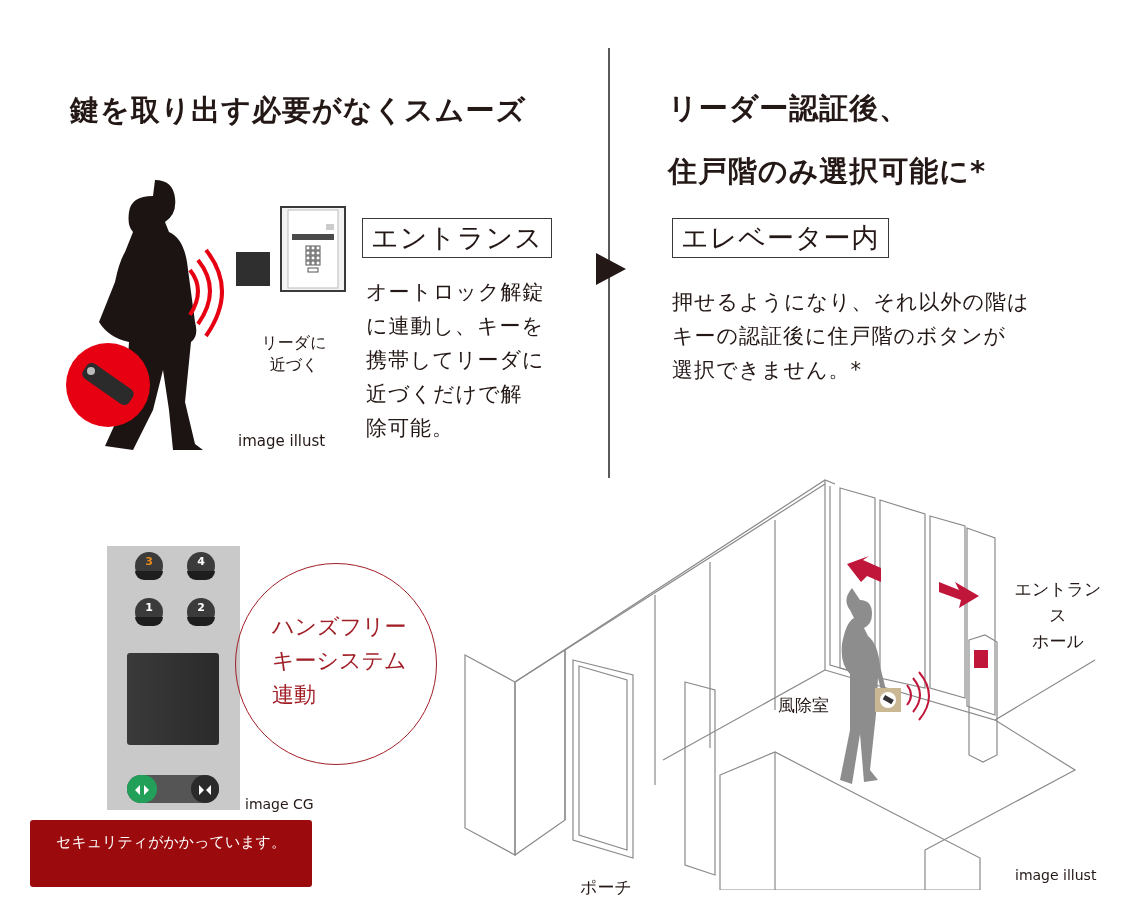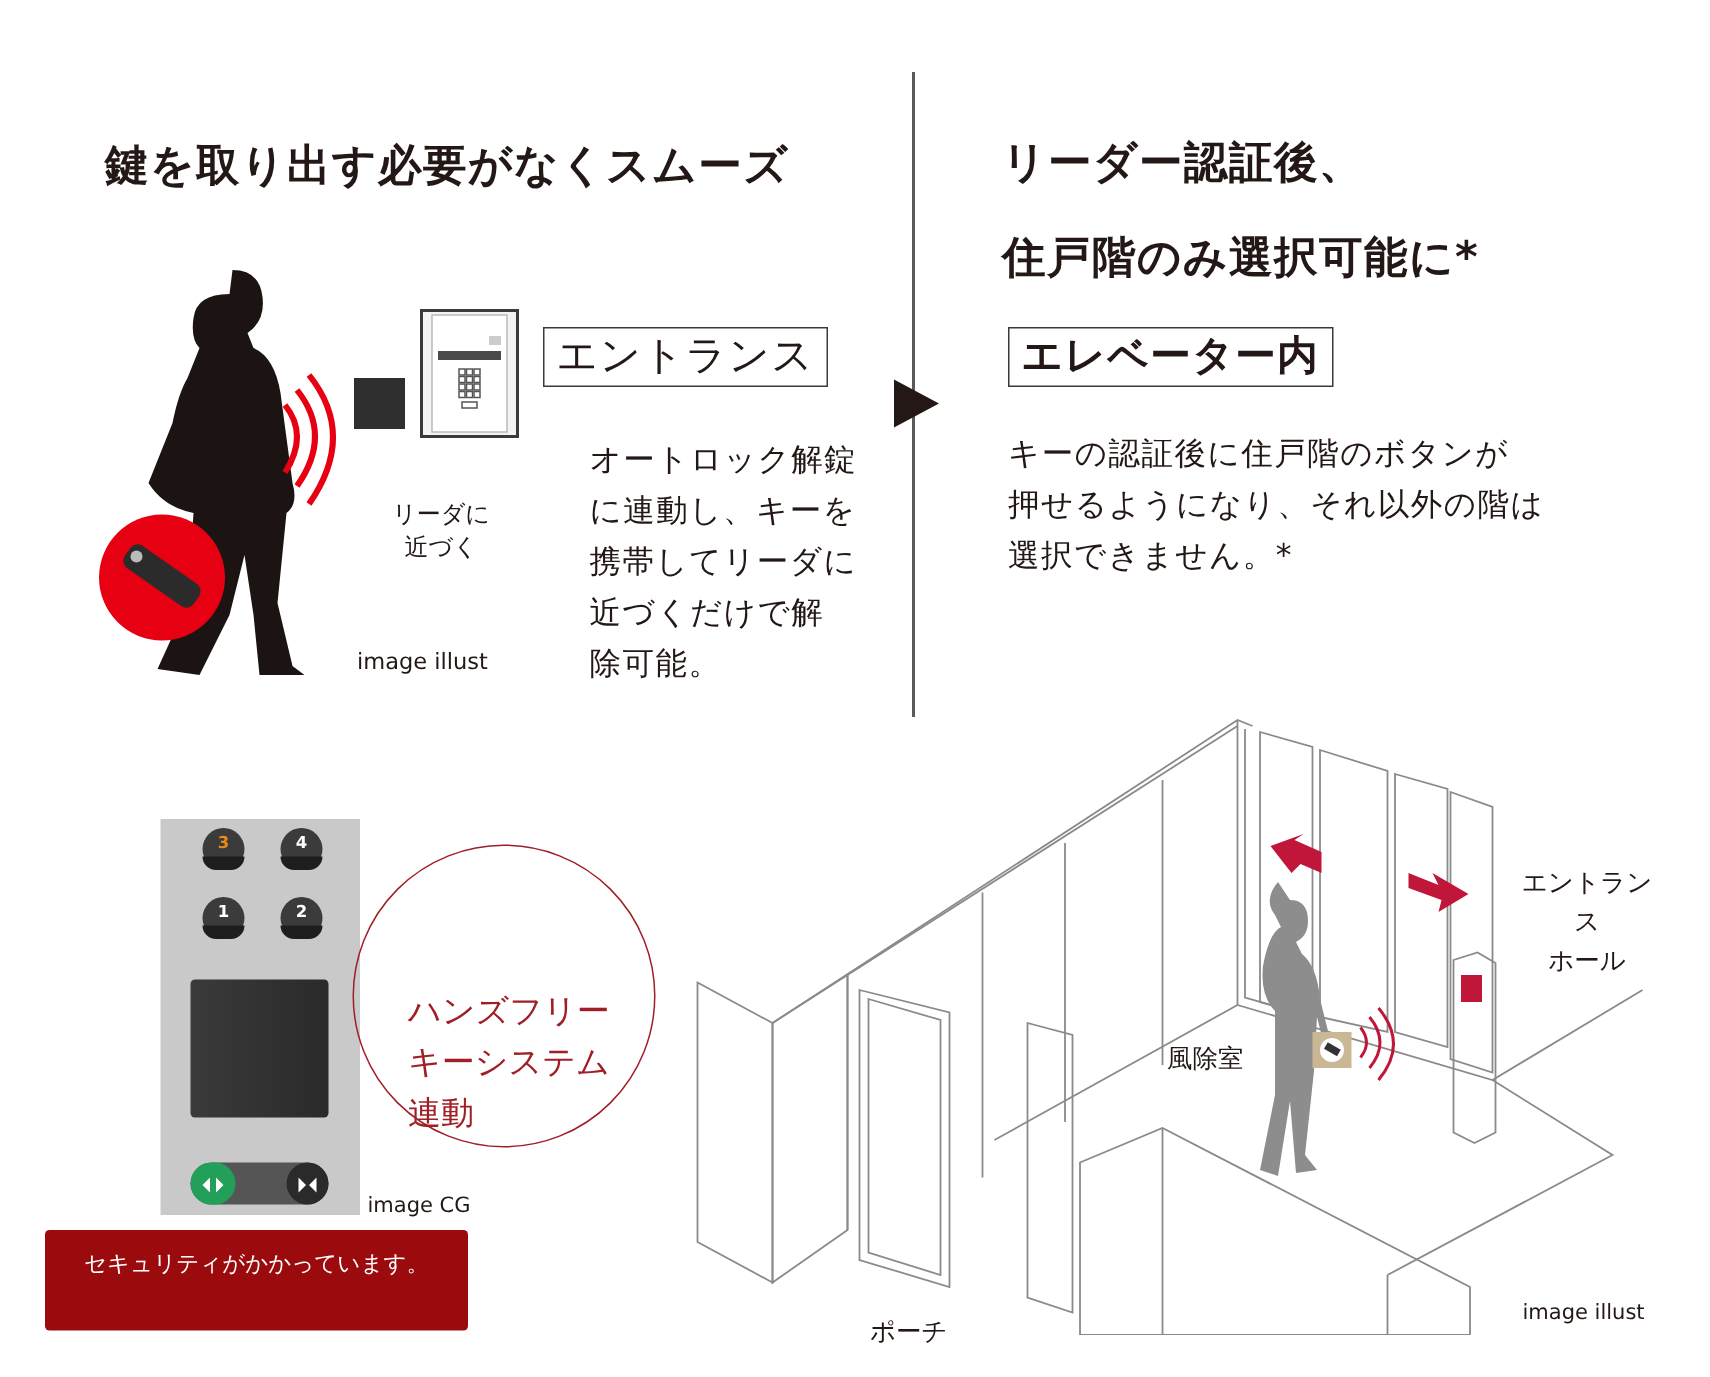--- a/index.html
+++ b/index.html
@@ -70,32 +70,32 @@
   </g>
 </svg>
 
 <div class="abs small" style="left:256px;top:320px;text-align:center;width:76px;margin-top:12px;">
   <div>リーダに</div>
   <div>近づく</div>
 </div>
 <div class="abs caption" style="left:238px;top:432px;font-size:15px;">image illust</div>
 
 <div class="abs boxlabel" style="left:362px;top:218px;">エントランス</div>
-<div class="abs body-txt" style="left:366px;top:289px;margin-left:27px;">
+<div class="abs body-txt" style="left:366px;top:275px;">
   <div>オートロック解錠</div>
   <div>に連動し、キーを</div>
   <div>携帯してリーダに</div>
   <div>近づくだけで解</div>
   <div>除可能。</div>
 </div>
 
-<div class="abs boxlabel" style="left:672px;top:218px;font-weight:bold;">エレベーター内</div>
+<div class="abs boxlabel" style="left:672px;top:218px;">エレベーター内</div>
 <div class="abs body-txt" style="left:672px;top:285px;">
+  <div>押せるようになり、それ以外の階は</div>
   <div>キーの認証後に住戸階のボタンが</div>
-  <div>押せるようになり、それ以外の階は</div>
   <div>選択できません。*</div>
 </div>
 
 <div class="abs panel">
   <div class="ebtn" style="left:28px;top:6px;color:#e8891a;">3</div>
   <div class="ebtn" style="left:80px;top:6px;">4</div>
   <div class="ebtn" style="left:28px;top:52px;">1</div>
   <div class="ebtn" style="left:80px;top:52px;">2</div>
   <div class="reader"></div>
   <div class="toggle">
@@ -107,21 +107,21 @@
     <div class="close-btn">
       <svg width="28" height="28" viewBox="0 0 28 28">
           <path d="M8 10 l5 5 l-5 5z M20 10 l-5 5 l5 5z" fill="#fff"></path>
         </svg>
     </div>
   </div>
 </div>
 <div class="abs caption" style="left:245px;top:796px;">image CG</div>
 
 <div class="abs circle-red"></div>
-<div class="abs red-txt" style="left:272px;top:610px;margin-top:48px;">
+<div class="abs red-txt" style="left:272px;top:610px;">
   <div>ハンズフリー</div>
   <div>キーシステム</div>
   <div>連動</div>
 </div>
 
 <div class="abs notice">
   <div>セキュリティがかかっています。</div>
 </div>
 
 <svg class="abs" style="left:455px;top:470px;" width="660" height="420" viewBox="0 0 660 420">

